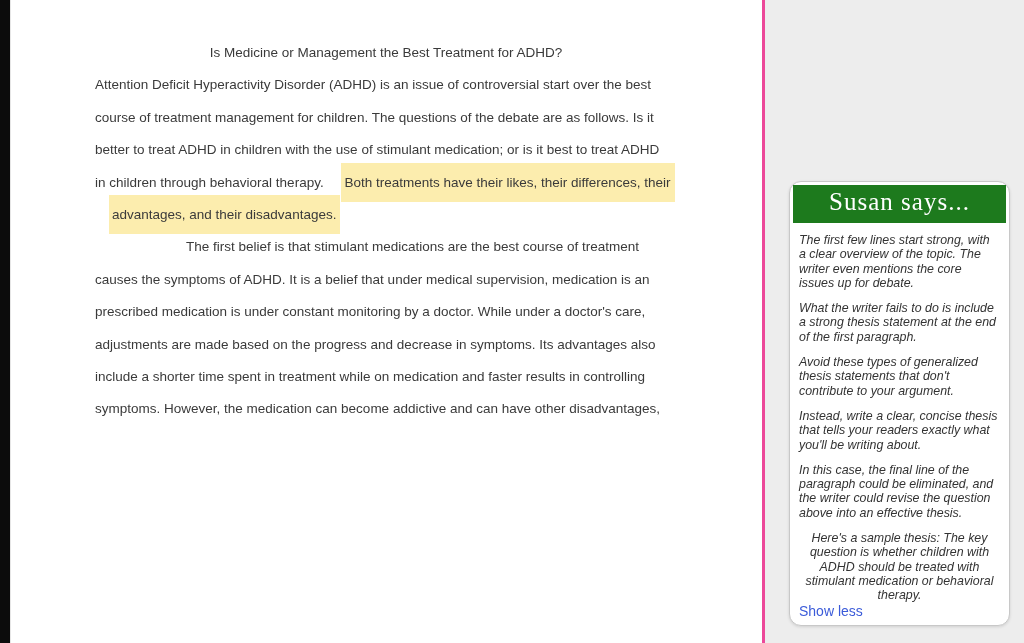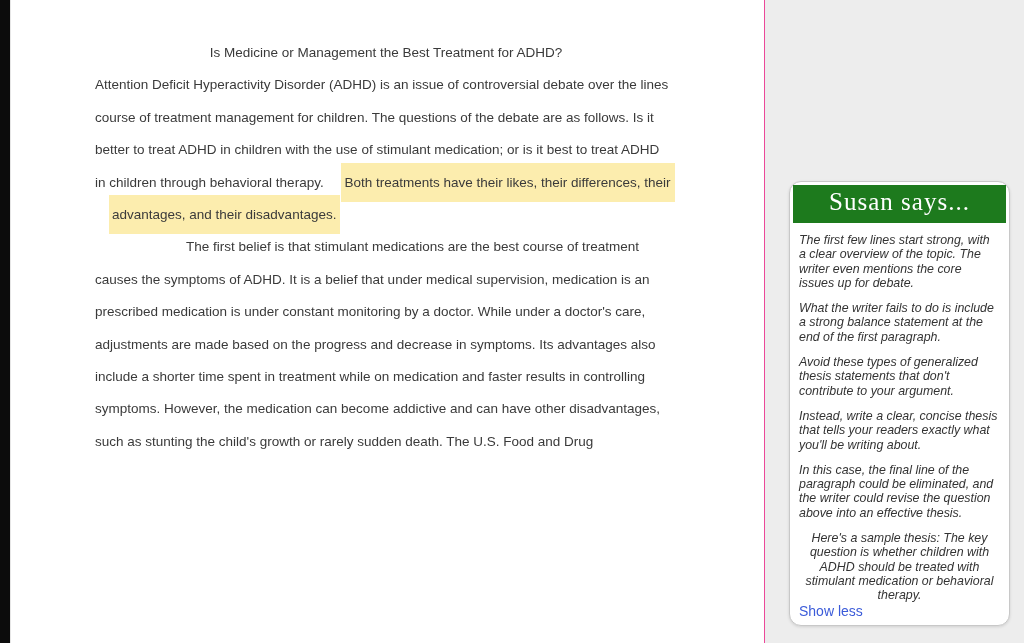--- a/index.html
+++ b/index.html
@@ -18,21 +18,21 @@
     position:relative;
   }
   .window-edge{
     position:absolute;left:0;top:0;width:10px;height:643px;
     background:#0c0c0c;
   }
   .doc-page{
     position:absolute;left:10px;top:0;width:755px;height:643px;
     background:#ffffff;
     border-left:1px solid #e6e6e6;
-    border-right:1px solid #ec4899;
+    border-right:3px solid #ec4899;
   }
   .essay{
     position:absolute;left:84px;top:37px;width:582px;
     font-size:13.5px;line-height:32.4px;color:var(--ink);
   }
   .essay-title{text-align:center;white-space:nowrap;}
   .essay-line{white-space:nowrap;}
   .hl{
     background:var(--highlight);
     padding:12px 4px 12px 3px;
@@ -74,42 +74,41 @@
 </style>
 </head>
 <body>
 
 <div class="window-edge"></div>
 
 <div class="doc-page">
   <div class="essay">
     <div class="essay-title">Is Medicine or Management the Best Treatment for ADHD?</div>
     <div id="essay-lines">
-        <div class="essay-line"><span>Attention Deficit Hyperactivity Disorder (ADHD) is an issue of controversial debate over the lines</span></div>
+        <div class="essay-line"><span>Attention Deficit Hyperactivity Disorder (ADHD) is an issue of controversial start over the best</span></div>
         <div class="essay-line"><span>course of treatment management for children. The questions of the debate are as follows. Is it</span></div>
         <div class="essay-line"><span>better to treat ADHD in children with the use of stimulant medication; or is it best to treat ADHD</span></div>
         <div class="essay-line"><span>in children through behavioral therapy. </span><span class="hl">Both treatments have their likes, their differences, their</span></div>
         <div class="essay-line"><span class="hl">advantages, and their disadvantages.</span></div>
         <div class="essay-line" style="padding-left: 53px; text-align: center;"><span>The first belief is that stimulant medications are the best course of treatment</span></div>
         <div class="essay-line"><span>causes the symptoms of ADHD. It is a belief that under medical supervision, medication is an</span></div>
         <div class="essay-line"><span>prescribed medication is under constant monitoring by a doctor. While under a doctor's care,</span></div>
         <div class="essay-line"><span>adjustments are made based on the progress and decrease in symptoms. Its advantages also</span></div>
         <div class="essay-line"><span>include a shorter time spent in treatment while on medication and faster results in controlling</span></div>
         <div class="essay-line"><span>symptoms. However, the medication can become addictive and can have other disadvantages,</span></div>
-        <div class="essay-line"><span>such as stunting the child's growth or rarely sudden death. The U.S. Food and Drug</span></div>
       </div>
   </div>
 </div>
 
 <div class="feedback-panel">
   <div class="feedback-header">Susan says...</div>
   <div class="feedback-body">
     <div id="feedback-paragraphs">
         <p>The first few lines start strong, with a clear overview of the topic. The writer even mentions the core issues up for debate.</p>
-        <p>What the writer fails to do is include a strong balance statement at the end of the first paragraph.</p>
+        <p>What the writer fails to do is include a strong thesis statement at the end of the first paragraph.</p>
         <p>Avoid these types of generalized thesis statements that don't contribute to your argument.</p>
         <p>Instead, write a clear, concise thesis that tells your readers exactly what you'll be writing about.</p>
         <p>In this case, the final line of the paragraph could be eliminated, and the writer could revise the question above into an effective thesis.</p>
         <p>Here's a sample thesis: The key question is whether children with ADHD should be treated with stimulant medication or behavioral therapy.</p>
       </div>
     <a class="show-less">Show less</a>
   </div>
 </div>
 
 </body></html>

